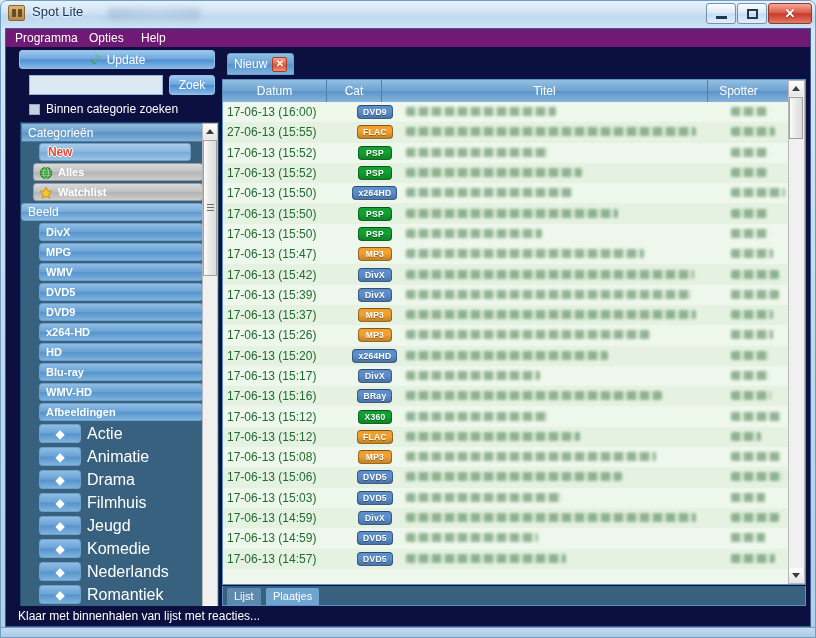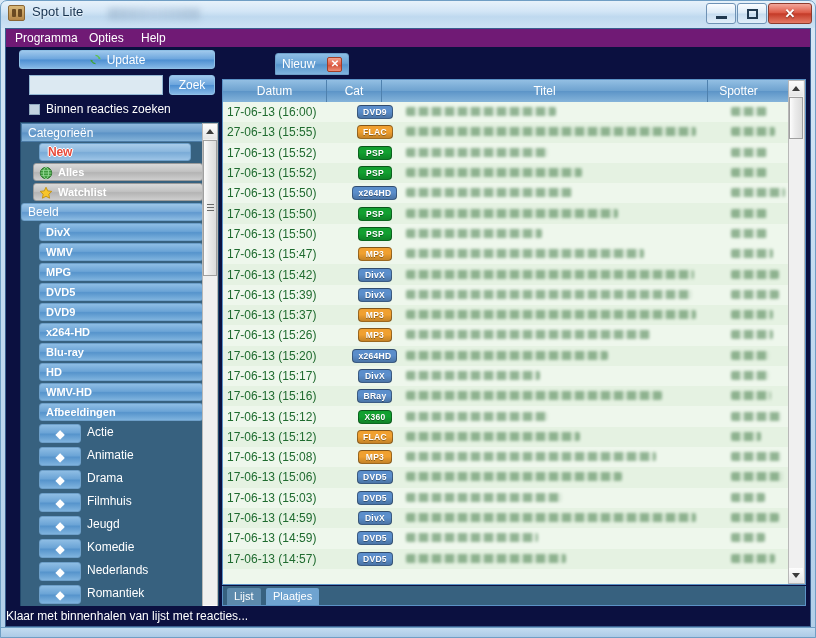--- a/index.html
+++ b/index.html
@@ -170,21 +170,21 @@
   }
   .genre-row { position:relative; height:23px; }
   .genre-icon {
     position:absolute; left:18px; top:1px; width:42px; height:19px;
     box-sizing:border-box; border:1px solid #6d9fc9; border-radius:3px;
     background: linear-gradient(180deg,#8ebde4 0%, #6ba4d6 46%, #5694cc 54%, #7fb3de 100%);
     display:flex; align-items:center; justify-content:center;
     color:#ffffff; font-size:12px;
   }
   .genre-label {
-    position:absolute; left:66px; top:2px; font-size:12px; color:#ffffff; white-space:nowrap;
+    position:absolute; left:66px; top:2px; font-size:16px; color:#ffffff; white-space:nowrap;
   }
 
   
   .vscroll {
     position:absolute; width:16px; background:#f0f0f0; border:1px solid #b8b8b8; box-sizing:border-box;
   }
   .vs-arrow {
     position:absolute; left:0; width:14px; height:15px;
     background:linear-gradient(180deg,#fdfdfd,#e6e6e6);
     display:flex; align-items:center; justify-content:center;
@@ -201,22 +201,22 @@
 
   
   #rightpanel {
     position:absolute; left:216px; top:21px; width:584px; height:572px;
   }
   #tabstrip { position:absolute; left:0; top:0; width:100%; height:30px; }
   #tab-nieuw {
     position:absolute; left:5px; top:3px; height:22px; padding:4px 6px;
     border:1px solid #6d9fc9; box-sizing:border-box; border-radius:3px 3px 0 0;
     background: linear-gradient(180deg,#8ebde4 0%, #6ba4d6 46%, #5694cc 54%, #7fb3de 100%);
-    display:flex; align-items:center; gap:12px;
-    font-size:12px; color:#ffffff;margin-left:48px;
+    display:flex; align-items:center; gap:5px;
+    font-size:12px; color:#ffffff;
   }
   #tab-close {
     width:15px; height:15px; box-sizing:border-box;
     background: linear-gradient(180deg,#f3a08a 0%, #e2604a 50%, #d04b33 52%, #ef8f78 100%);
     border:1px solid #a33e27; border-radius:2px;
     display:flex; align-items:center; justify-content:center;
     color:#ffffff; font-size:10px; font-weight:bold; line-height:1;
   }
 
   #listwrap {
@@ -278,21 +278,21 @@
     font-size:11px; color:#ffffff; line-height:17px; box-sizing:border-box;
     border-radius:2px 2px 0 0;
   }
   #btab-lijst { left:4px; background:#5d8aac; }
   #btab-plaatjes { left:43px; background:#6fa3d0; }
 
   
   #statusbar {
     position:absolute; left:0px; bottom:0px; width:100%; height:20px;
     background:#0b1040;
-    font-size:12px; color:#ffffff; padding:3px 0 0 0; box-sizing:border-box;
+    font-size:12px; color:#ffffff; padding:3px 0 0 12px; box-sizing:border-box;
     white-space:nowrap;
   }
   #bottom-edge {
     position:absolute; left:0; bottom:0; width:816px; height:11px;
     background: linear-gradient(180deg,#c3dbf0,#aac9e5);
     border-top:1px solid #6f9ec4; box-sizing:border-box;
   }
 </style>
 </head>
 <body>
@@ -345,21 +345,21 @@
       </div>
 
       <input id="searchbox" type="text" value="" placeholder="" style="">
 
       <div id="btn-zoek">
         <span>Zoek</span>
       </div>
 
       <div id="chk-row">
         <div id="chk-box"></div>
-        <div id="chk-label">Binnen reacties zoeken</div>
+        <div id="chk-label">Binnen categorie zoeken</div>
       </div>
 
       <div id="catpanel">
         <div id="cat-header">Categorieën</div>
 
         <div id="cat-list">
 
           <div class="cat-row">
             <div class="cat-pill newpill">
               <span class="newtext">New</span>
@@ -393,39 +393,39 @@
           <div class="cat-row">
             <div class="cat-pill lvl0">
               <span>Beeld</span>
             </div>
           </div>
 
           <div class="cat-row">
             <div class="cat-pill lvl1"><span>DivX</span></div>
           </div>
           <div class="cat-row">
+            <div class="cat-pill lvl1"><span>MPG</span></div>
+          </div>
+          <div class="cat-row">
             <div class="cat-pill lvl1"><span>WMV</span></div>
           </div>
           <div class="cat-row">
-            <div class="cat-pill lvl1"><span>MPG</span></div>
-          </div>
-          <div class="cat-row">
             <div class="cat-pill lvl1"><span>DVD5</span></div>
           </div>
           <div class="cat-row">
             <div class="cat-pill lvl1"><span>DVD9</span></div>
           </div>
           <div class="cat-row">
             <div class="cat-pill lvl1"><span>x264-HD</span></div>
           </div>
           <div class="cat-row">
+            <div class="cat-pill lvl1"><span>HD</span></div>
+          </div>
+          <div class="cat-row">
             <div class="cat-pill lvl1"><span>Blu-ray</span></div>
-          </div>
-          <div class="cat-row">
-            <div class="cat-pill lvl1"><span>HD</span></div>
           </div>
           <div class="cat-row">
             <div class="cat-pill lvl1"><span>WMV-HD</span></div>
           </div>
           <div class="cat-row">
             <div class="cat-pill lvl1"><span>Afbeeldingen</span></div>
           </div>
 
           <div class="genre-row">
             <div class="genre-icon">◆</div>

